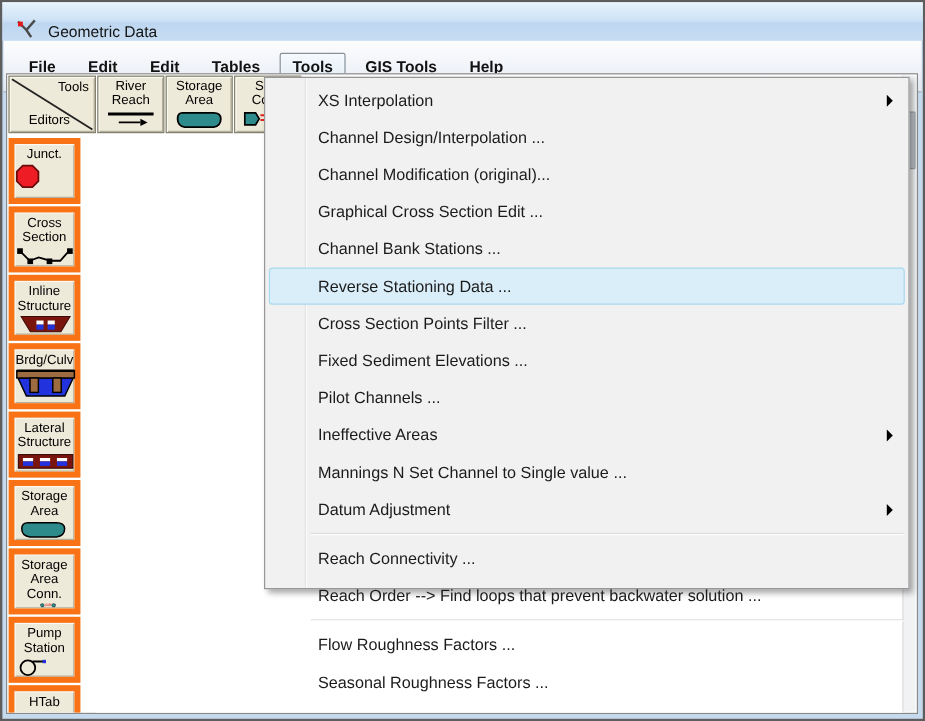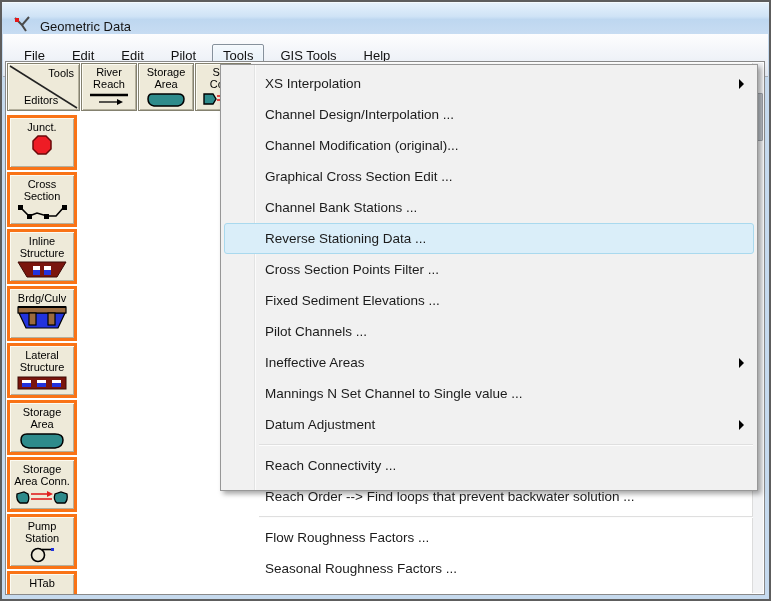--- a/index.html
+++ b/index.html
@@ -10,45 +10,45 @@
   
   .titlebar{position:absolute;left:0;top:0;right:0;height:32px;
     background:linear-gradient(180deg,#e7f2fc 0%,#cfe3f6 45%,#bed7f0 55%,#c7dcf2 100%);
     display:flex;align-items:flex-end;box-shadow:inset 0 1px 0 #f4fafe;}
   .titlebar .appicon{width:20px;height:20px;margin:0 8px 0 10px;}
   .title-text{font-size:13px;color:#141414;}
 
   
   .menubar{position:absolute;left:1px;top:32px;right:1px;height:43px;
     background:linear-gradient(180deg,#fdfdfe 0%,#f0f3f8 55%,#e2e8f1 100%);
-    border-bottom:1px solid #a8aeb8;display:flex;align-items:center;padding-left:10px;box-sizing:border-box;}
+    border-bottom:1px solid #a8aeb8;display:flex;align-items:center;padding-left:10px;box-sizing:border-box;font-weight:bold;}
   .mb-item{font-size:13px;color:#111;padding:3px 10px;margin-right:5px;border:1px solid transparent;border-radius:2px;cursor:default;}
   .mb-item.active{border:1px solid #86919c;background:linear-gradient(180deg,#f4f9fd,#e4eef6);box-shadow:inset 0 0 2px #fff;}
 
   
   .client{position:absolute;left:3px;top:59px;right:4px;bottom:4px;background:#fff;border:1px solid #8a8a8a;overflow:hidden;}
 
   
   .toolbar{position:absolute;left:1px;top:1px;height:50px;display:flex;}
   .tb-btn{background:var(--button-beige);border:1px solid #84816f;
     box-shadow:inset 1px 1px 0 #fbfaf2,inset -1px -1px 0 #b4b09d;
     margin-right:1px;position:relative;font-size:11px;color:#000;text-align:center;box-sizing:border-box;height:48px;}
   .tb-tools{width:73px;}
   .tb-sm{width:56px;}
   .tb-label{line-height:12px;padding-top:2px;white-space:pre-line;}
   .tb-tools .lbl-top{position:absolute;top:3px;right:5px;}
   .tb-tools .lbl-bottom{position:absolute;bottom:4px;left:4px;margin-left:12px;}
   .tb-icon{display:block;margin:1px auto 0;}
 
   
   .sidebar{position:absolute;left:1px;top:53px;width:73px;bottom:0;overflow:hidden;}
-  .sb-btn{width:70px;height:55px;margin:0 0 2px 0;background:var(--button-beige);
-    border:3px solid #f97316;box-shadow:inset 1px 1px 0 #fbfaf2,inset -1px -1px 0 #b4b09d;
+  .sb-btn{width:60px;height:55px;margin:0 0 2px 0;background:var(--button-beige);
+    border:5px solid #f97316;box-shadow:inset 1px 1px 0 #fbfaf2,inset -1px -1px 0 #b4b09d;
     box-sizing:border-box;font-size:11px;line-height:12px;color:#000;text-align:center;
-    display:flex;flex-direction:column;align-items:center;justify-content:flex-start;padding-top:3px;}
+    display:flex;flex-direction:column;justify-content:flex-start;padding-top:3px;}
   .sb-icon{margin-top:1px;}
 
   
   .vscroll{position:absolute;top:1px;right:1px;width:10px;bottom:1px;background:#f1f2f4;border-left:1px solid #dcdcdc;}
   .vthumb{position:absolute;left:1px;right:0;top:30px;height:46px;background:#bfc4ca;border:1px solid #9fa4ab;border-radius:1px;}
 
   
   .ddmenu{position:absolute;left:218px;top:62px;width:538px;height:427px;z-index:50;
     background:#f1f1f1;border:1px solid #979797;box-shadow:3px 3px 5px rgba(0,0,0,.35);
     box-sizing:border-box;padding:3px 2px;}
@@ -70,21 +70,21 @@
       <path d="M3 4 L10 11 M17 3 L10 11 L14 17" stroke="#4a4a4a" stroke-width="2" fill="none"></path>
       <rect x="3" y="4" width="4" height="4" fill="#e41818"></rect>
     </svg>
     <span class="title-text">Geometric Data</span>
   </div>
 
   <div class="menubar">
     <span class="mb-item">File</span>
     <span class="mb-item">Edit</span>
     <span class="mb-item">Edit</span>
-    <span class="mb-item">Pilot</span>
+    <span class="mb-item">Tables</span>
     <span class="mb-item active">Tools</span>
     <span class="mb-item">GIS Tools</span>
     <span class="mb-item">Help</span>
   </div>
 
   <div class="client">
 
     <div class="toolbar">
       <div class="tb-btn tb-tools">
         <svg width="71" height="46" style="position:absolute;left:0;top:0">

